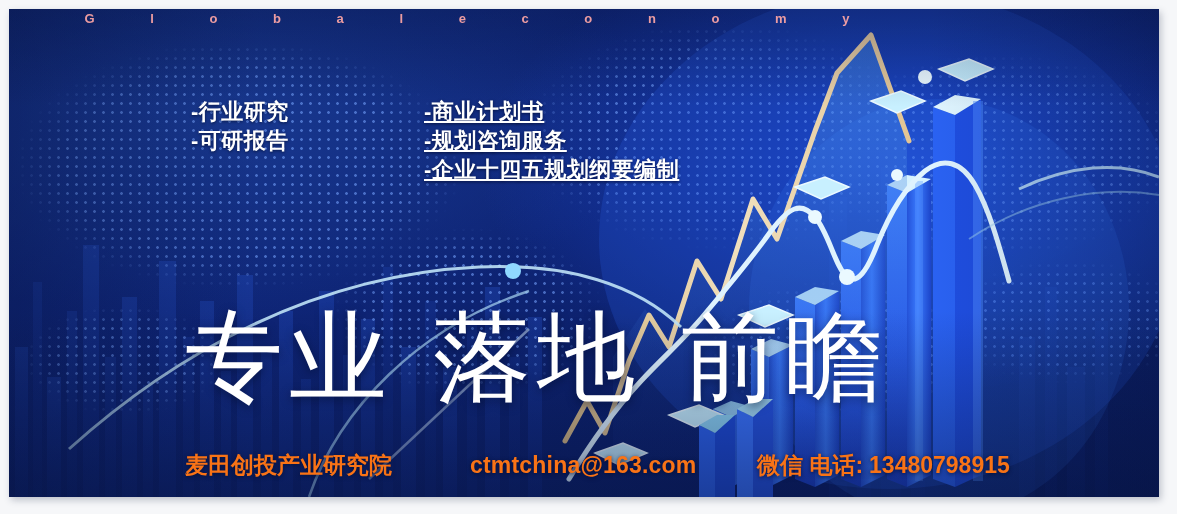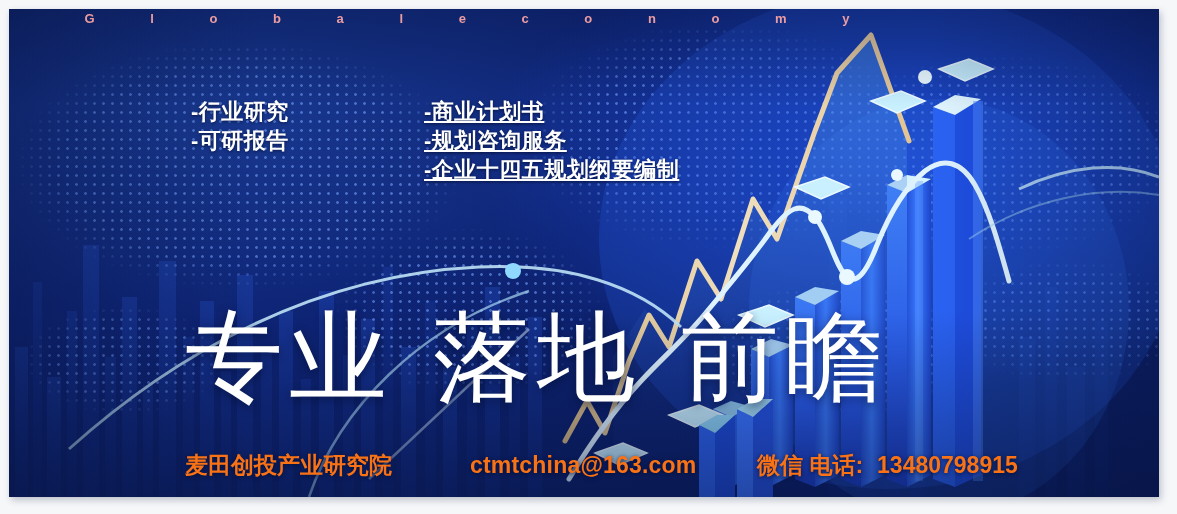--- a/index.html
+++ b/index.html
@@ -97,21 +97,21 @@
   .footer{
     position:absolute;left:0;top:438px;width:1150px;height:36px;
     display:flex;align-items:center;
     color:#f97316;font-size:23px;font-weight:700;
     text-shadow:0 1px 4px rgba(3,12,45,.8);
     white-space:nowrap;
   }
   .f-company{position:absolute;left:176px;}
   .f-email{position:absolute;left:451px;font-weight:600;letter-spacing:.2px;margin-left:10px;}
   .f-contact{position:absolute;left:748px;font-weight:700;}
-  .f-contact .lbl{margin-right:14px;}
+  .f-contact .lbl{margin-right:6px;}
 </style>
 </head>
 <body>
 
 <div id="banner-root">
   <div id="banner-canvas">
 
     <div class="bg-base"></div>
 
     <div class="bg-citybars">

